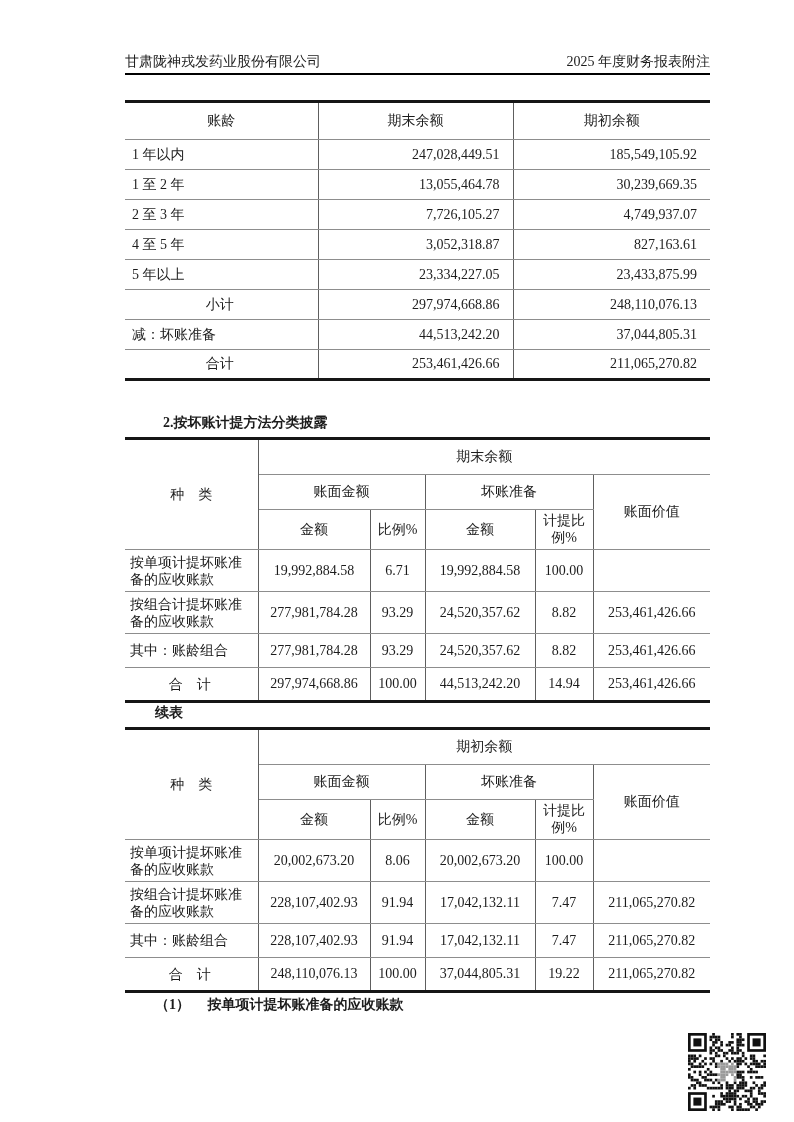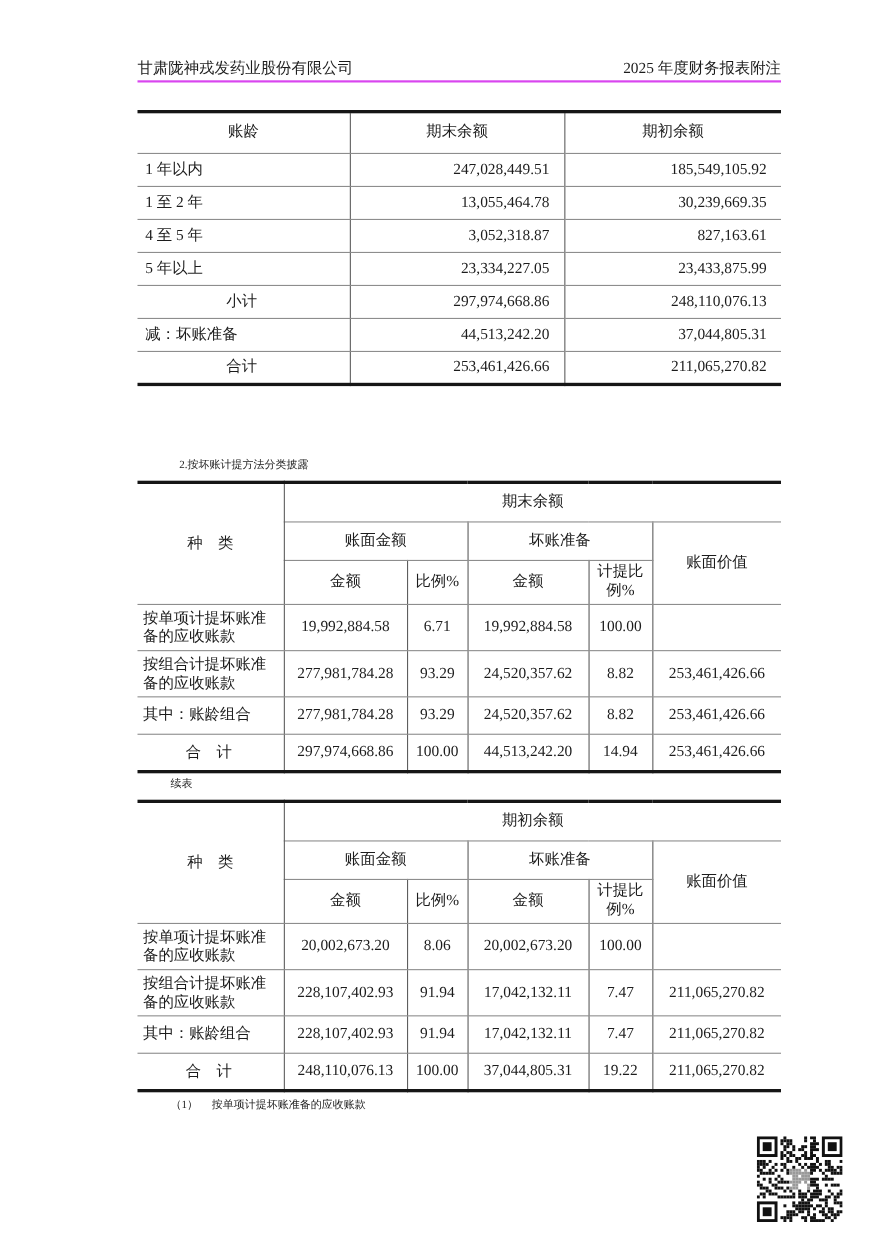--- a/index.html
+++ b/index.html
@@ -4,21 +4,21 @@
 <style>
   html,body{margin:0;padding:0;background:#e8e8e8;}
   .page{
     position:relative;width:794px;height:1122px;background:#ffffff;
     margin:0 auto;overflow:hidden;
     font-family:"Liberation Serif","DejaVu Serif",serif;
     color:#1c1c1c;
   }
   
   .doc-header{position:absolute;left:125px;top:52px;width:585px;height:23px;
-    border-bottom:2px solid #d946ef;display:flex;justify-content:space-between;
+    border-bottom:2px solid #000000;display:flex;justify-content:space-between;
     align-items:flex-end;font-size:14px;padding-bottom:2px;box-sizing:border-box;text-align:center;}
   
   table.fin{border-collapse:collapse;table-layout:fixed;width:585px;
     border-top:3px solid #161616;border-bottom:3px solid #161616;
     font-size:14px;}
   table.fin th,table.fin td{
     font-weight:normal;padding:2px 3px;box-sizing:border-box;
     border:1px solid;border-color:#8d8d8d #5e5e5e;overflow:hidden;line-height:18px;
   }
   table.fin .no-l{border-left:none!important;margin-left:19px;}
@@ -37,21 +37,21 @@
   .method td:first-child{text-align:left;padding-left:5px;line-height:17px;}
   .method th{text-align:center;vertical-align:middle;}
   .method .r1{height:36px;}
   .method .r2{height:35px;}
   .method .r3{height:37px;}
   .method tbody tr.tall{height:42px;}
   .method tbody tr.short{height:34px;}
   .narrow-head{display:inline-block;width:44px;word-break:break-all;line-height:17px;}
   td.center{text-align:center!important;padding-left:0!important;}
   
-  .para{position:absolute;font-size:10px;line-height:18px;white-space:pre;}
+  .para{position:absolute;font-size:14px;line-height:18px;white-space:pre;font-weight:bold;}
   #section2-heading{left:163px;top:414px;}
   #continued-label{left:155px;top:704px;}
   #note1-heading{left:155px;top:996px;}
   #page-number{position:absolute;left:0;top:1046px;width:794px;text-align:center;
     font-size:13px;letter-spacing:1px;}
   #qr-wrap{position:absolute;left:688px;top:1033px;width:78px;height:78px;}
 </style>
 </head>
 <body>
 
@@ -73,20 +73,25 @@
     <tbody>
         <tr class="short">
           <td class="no-l">1 年以内</td>
           <td>247,028,449.51</td>
           <td class="no-r">185,549,105.92</td>
         </tr>
         <tr class="short">
           <td class="no-l">1 至 2 年</td>
           <td>13,055,464.78</td>
           <td class="no-r">30,239,669.35</td>
+        </tr>
+        <tr class="short">
+          <td class="no-l">2 至 3 年</td>
+          <td>7,726,105.27</td>
+          <td class="no-r">4,749,937.07</td>
         </tr>
         <tr class="short">
           <td class="no-l">4 至 5 年</td>
           <td>3,052,318.87</td>
           <td class="no-r">827,163.61</td>
         </tr>
         <tr class="short">
           <td class="no-l">5 年以上</td>
           <td>23,334,227.05</td>
           <td class="no-r">23,433,875.99</td>

